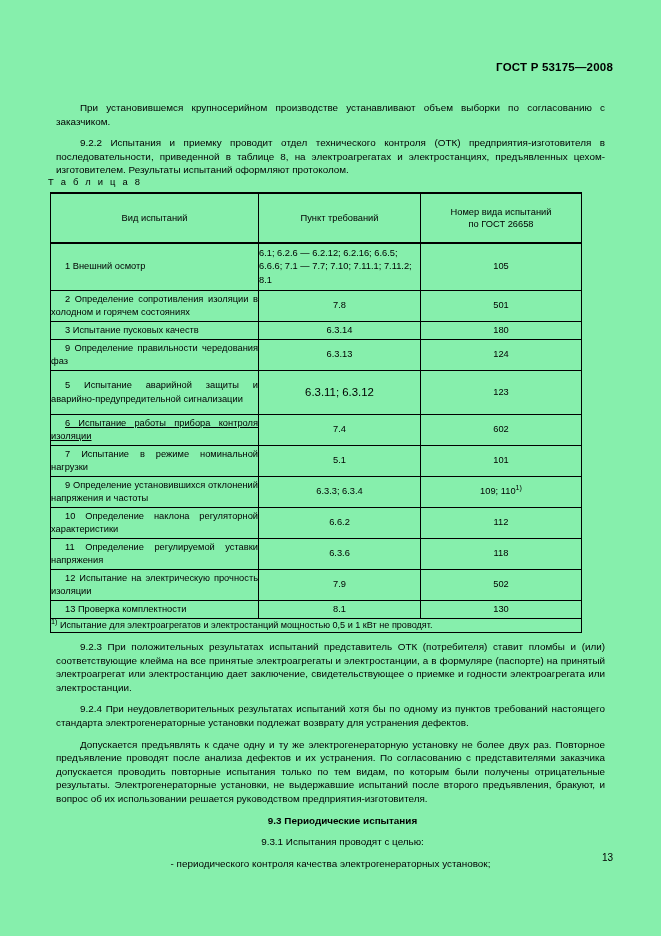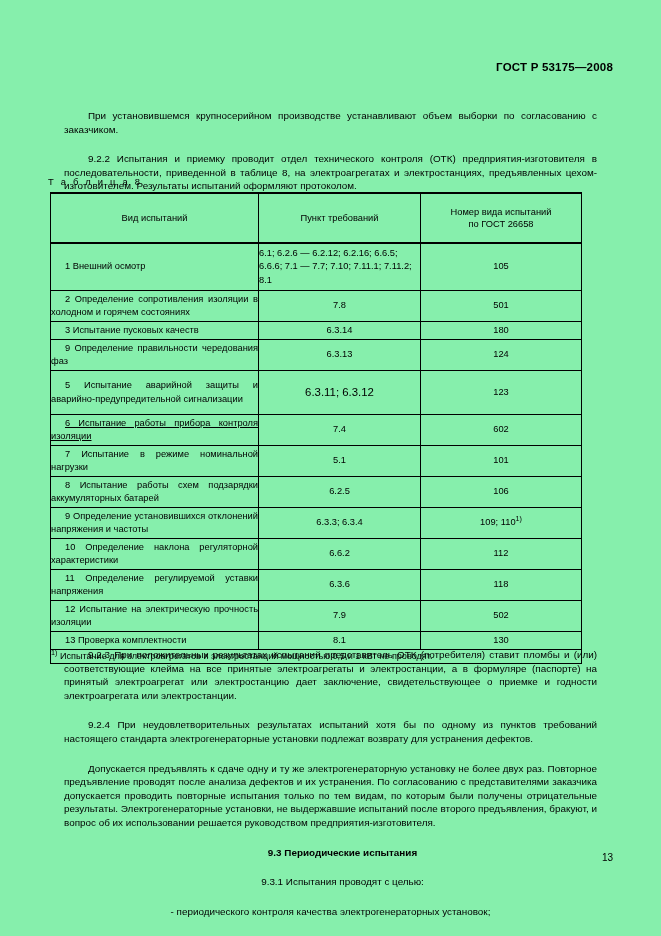--- a/index.html
+++ b/index.html
@@ -38,21 +38,21 @@
   .textblock {
     position: absolute;
     left: 48px;
     width: 565px;
     font-size: 9.9px;
     line-height: 13.6px;
     text-align: justify;
     text-justify: inter-word;
   }
   .textblock p {
-    margin: 16px;
+    margin: 8px;
   }
   .indent {
     text-indent: 24px;
   }
   .noindent {
     text-indent: 0;
   }
   .clause-head {
     font-weight: bold;
     text-indent: 24px;
@@ -228,27 +228,20 @@
       </tr>
 
       <tr>
         <td class="cell-name" style="height:30px;">
           <div class="cell-name-inner">7  Испытание в режиме номинальной нагрузки</div>
         </td>
         <td class="cell-center cell-bottom">5.1</td>
         <td class="cell-center cell-bottom">101</td>
       </tr>
 
-      <tr>
-        <td class="cell-name" style="height:30px;">
-          <div class="cell-name-inner">8  Испытание работы схем подзарядки аккумуляторных батарей</div>
-        </td>
-        <td class="cell-center cell-bottom">6.2.5</td>
-        <td class="cell-center cell-bottom">106</td>
-      </tr>
 
       <tr>
         <td class="cell-name" style="height:30px;">
           <div class="cell-name-inner">9  Определение установившихся отклонений напряжения и частоты</div>
         </td>
         <td class="cell-center cell-bottom">6.3.3; 6.3.4</td>
         <td class="cell-center cell-bottom"><span>109; 110</span><sup class="fn">1)</sup></td>
       </tr>
 
       <tr>

